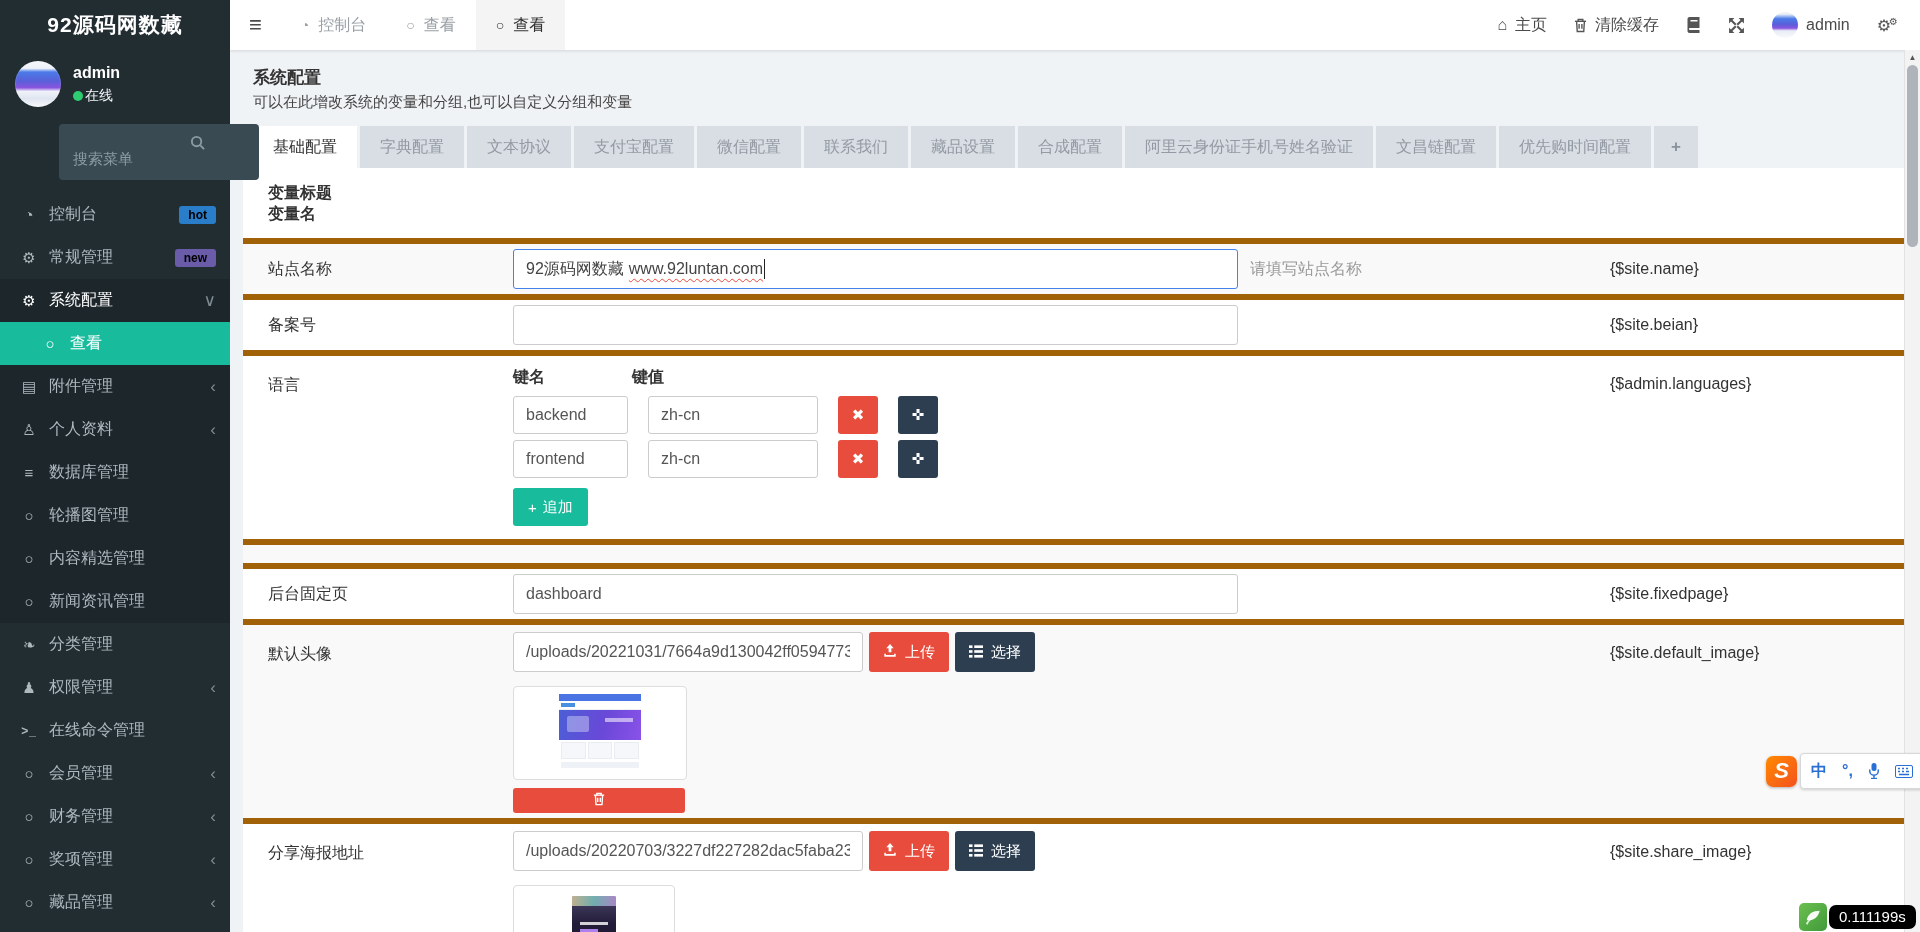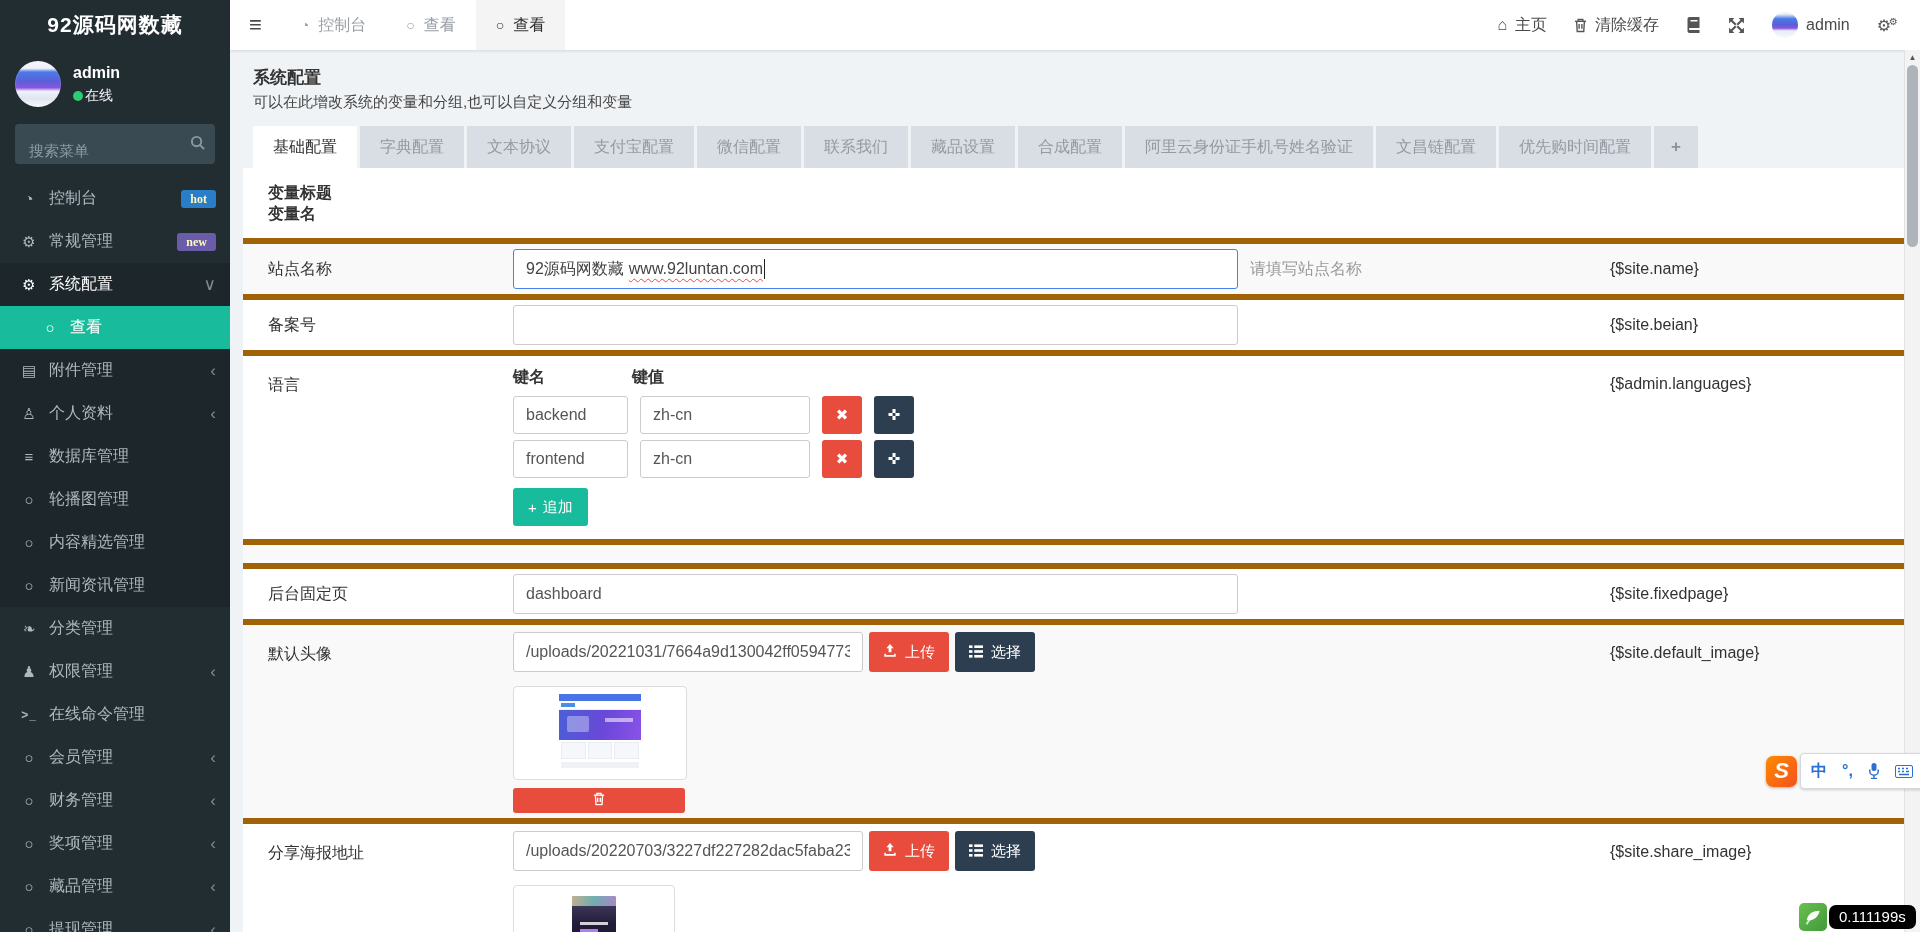--- a/index.html
+++ b/index.html
@@ -7,33 +7,33 @@
   
   .sidebar{width:230px;height:932px;background:#222d32;flex-shrink:0;display:flex;flex-direction:column;position:relative;z-index:6;}
   .logo{height:50px;display:flex;align-items:center;justify-content:center;color:#fff;font-size:21px;font-weight:bold;letter-spacing:1px;cursor:pointer;}
   .user-panel{display:flex;gap:12px;padding:11px 15px 9px;align-items:center;}
   .avatar{width:46px;height:46px;border-radius:50%;flex-shrink:0;background:linear-gradient(180deg,#f5f7fb 0%,#eef1f8 16%,#4a7be8 24%,#5a5fd8 44%,#8a55e0 58%,#f0f2f8 66%,#dfe5f0 82%,#f8fafc 100%);box-shadow:0 0 0 1px rgba(255,255,255,.12) inset;}
   .u-info{display:flex;flex-direction:column;gap:5px;}
   .u-name{color:#fff;font-size:16px;font-weight:bold;}
   .u-status{font-size:14px;color:#f2f5f6;display:flex;align-items:center;gap:2px;}
   .dot{width:10px;height:10px;border-radius:50%;background:#2ecc71;}
   .search-wrap{margin:8px 15px 13px;position:relative;}
-  .search-input{width:100%;box-sizing:border-box;height:40px;background:#3a4a52;border:none;border-radius:4px;color:#cfd8dc;padding:12px 38px 0 14px;font-size:15px;outline:none;font-family:inherit;}
+  .search-input{width:100%;box-sizing:border-box;height:56px;background:#3a4a52;border:none;border-radius:4px;color:#cfd8dc;padding:12px 38px 0 14px;font-size:15px;outline:none;font-family:inherit;margin-left:44px;}
   .search-input::placeholder{color:#8b9ba3;}
   .search-btn{position:absolute;right:8px;top:9px;background:none;border:none;color:#8b9ba3;cursor:pointer;padding:2px;}
   .menu{flex:1;overflow:hidden;}
   .m-item{height:43px;display:flex;align-items:center;padding:0 14px 0 16px;font-size:16px;color:#aeb9bf;position:relative;cursor:pointer;box-sizing:border-box;}
   .m-item .ic{width:26px;margin-right:7px;font-size:15px;text-align:center;flex-shrink:0;}
   .m-item .ic.term{font-size:12px;font-weight:bold;letter-spacing:1px;}
   .m-item.dark{background:#1d262b;}
   .m-item.parent-active{color:#fff;background:#1d262b;}
   .m-item.sub{padding-left:37px;}
   .m-item.selected{background:#18bc9c;color:#fff;}
   .m-item.selected .ic{font-weight:bold;}
-  .badge{margin-left:auto;font-size:12px;font-weight:bold;color:#fef9c3;border-radius:3px;padding:3px 9px;line-height:1;font-family:Liberation Serif, serif;}
+  .badge{margin-left:auto;font-size:12px;font-weight:bold;color:#000000;border-radius:3px;padding:3px 9px;line-height:1;}
   .chev{margin-left:auto;color:#7f8c93;font-size:17px;line-height:1;}
   
   .main{flex:1;display:flex;flex-direction:column;position:relative;min-width:0;}
   .navbar{height:50px;background:#fff;display:flex;align-items:center;box-shadow:0 1px 3px rgba(0,0,0,.12);position:relative;z-index:5;flex-shrink:0;}
   .hamburger{padding:0 19px;font-size:22px;color:#4a4a4a;cursor:pointer;}
   .ntab{display:flex;align-items:center;gap:9px;padding:0 20px;height:50px;font-size:16px;color:#9aa0a6;cursor:pointer;}
   .ntab .ic{font-size:14px;}
   .ntab.active{background:#f4f4f4;color:#333;}
   .nav-right{margin-left:auto;display:flex;align-items:center;gap:27px;padding-right:20px;color:#4a4a4a;font-size:16px;}
   .nav-link{display:flex;align-items:center;gap:8px;cursor:pointer;color:#4a4a4a;}
@@ -65,21 +65,21 @@
   .inp.med{width:350px;}
   .fake-input{display:inline-flex;align-items:center;border:1px solid #4582ec;border-radius:3px;height:40px;width:725px;box-sizing:border-box;padding:0 12px;background:#fff;font-size:16px;color:#444;cursor:text;}
   .fake-input .pre{margin-right:5px;}
   .squiggle{text-decoration:underline wavy #e74c3c;text-decoration-thickness:1px;text-underline-offset:4px;}
   .caret{width:1px;height:20px;background:#222;margin-left:1px;}
   .value-flex{display:flex;align-items:center;}
   .hint{color:#999;font-size:16px;margin-left:12px;}
   
   .kv-head{display:flex;font-weight:bold;font-size:16px;color:#333;margin:6px 0 8px;}
   .kv-head .kh1{width:119px;}
-  .kv-row{display:flex;gap:12px;margin-bottom:6px;align-items:center;}
+  .kv-row{display:flex;gap:20px;margin-bottom:6px;align-items:center;}
   .kv-key{width:115px;height:38px;}
   .kv-val{width:170px;height:38px;}
   .btn-sq{width:40px;height:38px;border:none;border-radius:3px;color:#fff;font-size:15px;display:flex;align-items:center;justify-content:center;cursor:pointer;}
   .btn-red{background:#e74c3c;}
   .btn-dark{background:#2c3e50;}
   .btn-append{margin:4px 0 8px;background:#18bc9c;color:#fff;border:none;border-radius:3px;height:38px;padding:0 15px;font-size:15px;display:inline-flex;align-items:center;gap:6px;cursor:pointer;font-family:inherit;}
   
   .up-line{display:flex;gap:6px;align-items:center;margin-top:2px;}
   .btn{height:40px;border:none;border-radius:3px;color:#fff;font-size:15px;padding:0 14px;display:inline-flex;align-items:center;gap:8px;cursor:pointer;font-family:inherit;}
   .preview-card{margin-top:14px;border:1px solid #ddd;border-radius:4px;background:#fff;display:flex;align-items:center;justify-content:center;}

